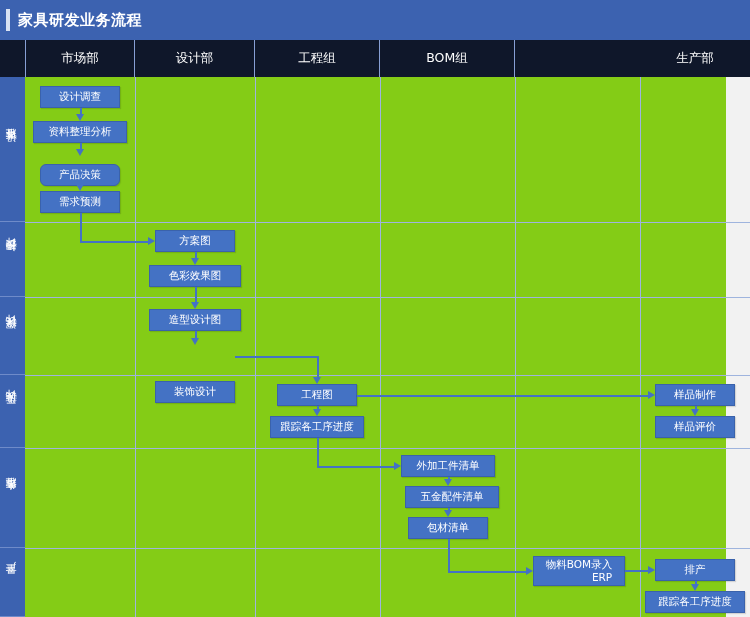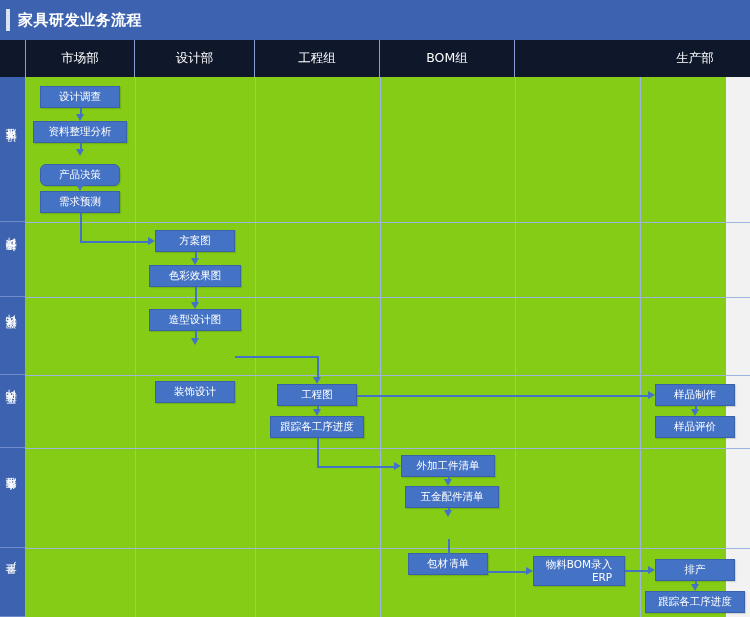--- a/index.html
+++ b/index.html
@@ -152,21 +152,21 @@
       <div class="box" style="left: 15px; top: 87px; width: 80px; height: 22px; white-space: pre-line; border-radius: 6px;">产品决策</div>
       <div class="box" style="left: 15px; top: 114px; width: 80px; height: 22px; white-space: pre-line;">需求预测</div>
       <div class="box" style="left: 130px; top: 153px; width: 80px; height: 22px; white-space: pre-line;">方案图</div>
       <div class="box" style="left: 124px; top: 188px; width: 92px; height: 22px; white-space: pre-line;">色彩效果图</div>
       <div class="box" style="left: 124px; top: 232px; width: 92px; height: 22px; white-space: pre-line;">造型设计图</div>
       <div class="box" style="left: 130px; top: 268px; width: 80px; height: 22px; white-space: pre-line; margin-top: 36px;">装饰设计</div>
       <div class="box" style="left: 252px; top: 307px; width: 80px; height: 22px; white-space: pre-line;">工程图</div>
       <div class="box" style="left: 245px; top: 339px; width: 94px; height: 22px; white-space: pre-line;">跟踪各工序进度</div>
       <div class="box" style="left: 376px; top: 378px; width: 94px; height: 22px; white-space: pre-line;">外加工件清单</div>
       <div class="box" style="left: 380px; top: 409px; width: 94px; height: 22px; white-space: pre-line;">五金配件清单</div>
-      <div class="box" style="left: 383px; top: 440px; width: 80px; height: 22px; white-space: pre-line; margin-top: 36px;">包材清单</div>
+      <div class="box" style="left: 383px; top: 440px; width: 80px; height: 22px; white-space: pre-line;">包材清单</div>
       <div class="box" style="left: 508px; top: 479px; width: 92px; height: 30px; white-space: pre-line; text-align: right;">物料BOM录入
 ERP</div>
       <div class="box" style="left: 630px; top: 307px; width: 80px; height: 22px; white-space: pre-line;">样品制作</div>
       <div class="box" style="left: 630px; top: 339px; width: 80px; height: 22px; white-space: pre-line;">样品评价</div>
       <div class="box" style="left: 630px; top: 482px; width: 80px; height: 22px; white-space: pre-line;">排产</div>
       <div class="box" style="left: 620px; top: 514px; width: 100px; height: 22px; white-space: pre-line;">跟踪各工序进度</div>
       <div class="conn v" style="left: 55px; top: 31px; height: 6px;"></div>
       <div class="arrow down" style="left: 51.3px; top: 37px;"></div>
       <div class="conn v" style="left: 55px; top: 66px; height: 6px;"></div>
       <div class="arrow down" style="left: 51.3px; top: 72px;"></div>

